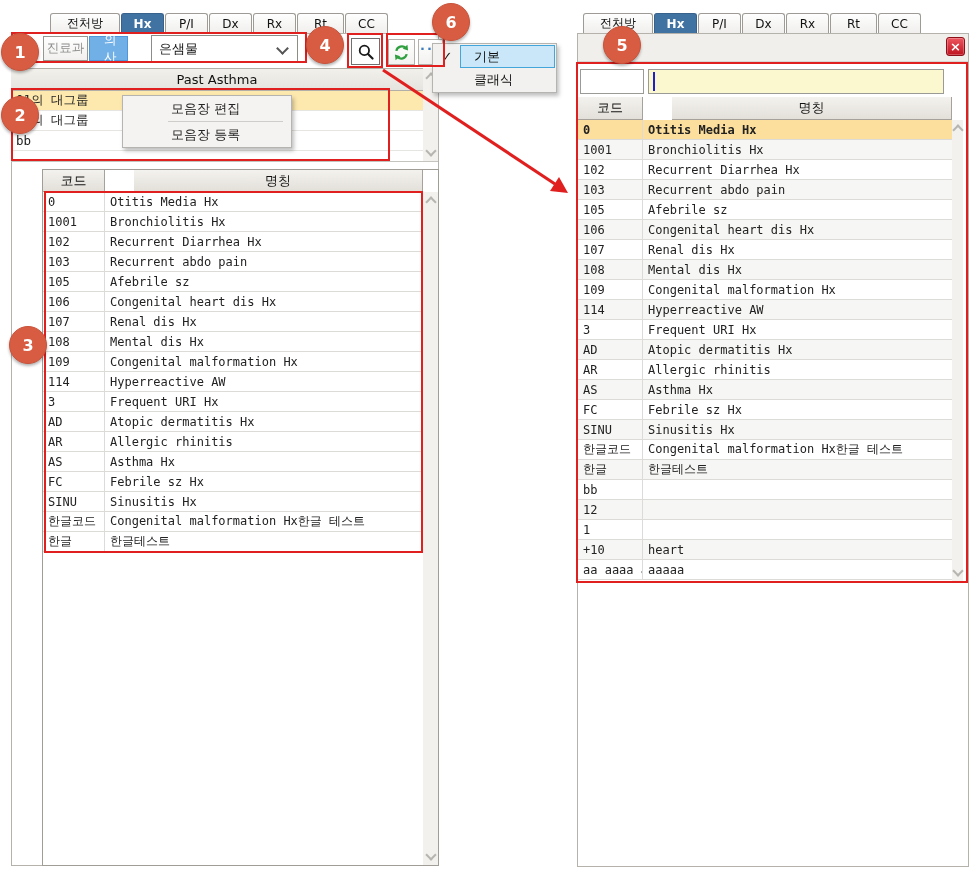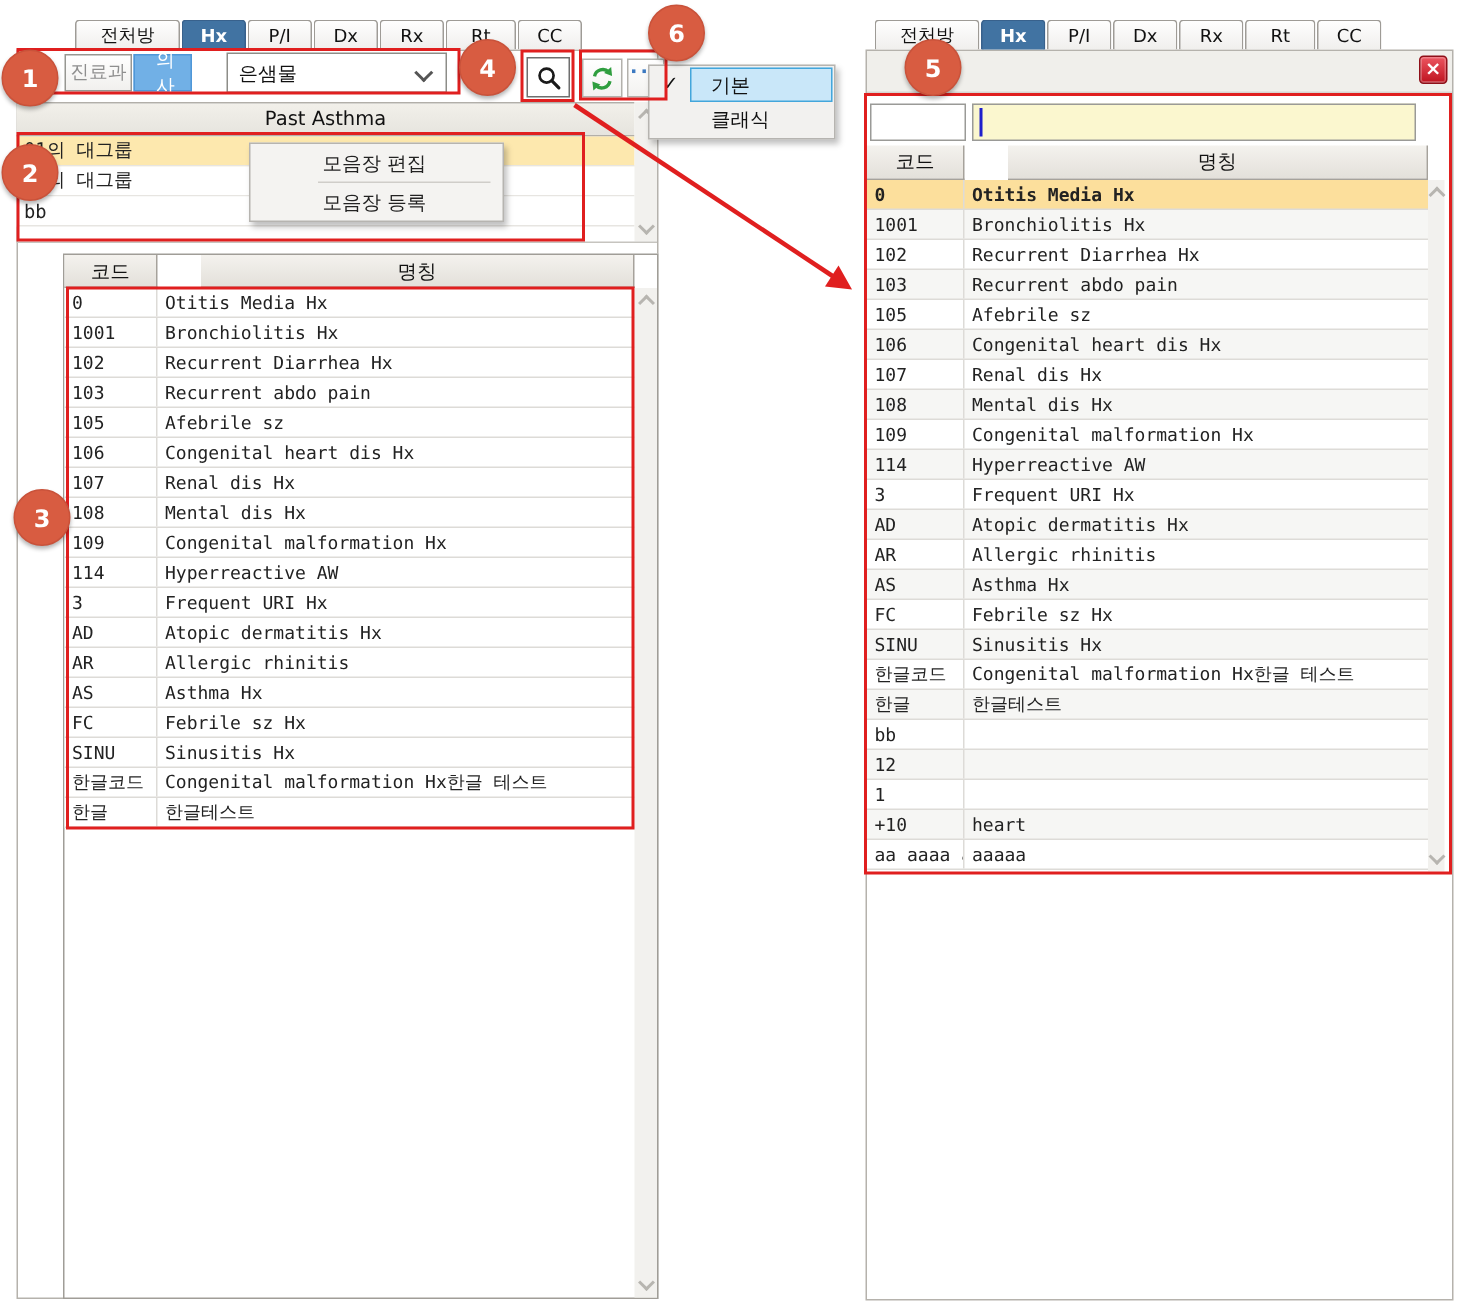--- a/index.html
+++ b/index.html
@@ -60,21 +60,21 @@
   .grid-rows .gcell:first-child{border-right:1px solid #dddbd7;}
   .cols-left .grow,.cols-left.grid-header{grid-template-columns:62px 1fr;}
   .cols-right .grow,.cols-right.grid-header{grid-template-columns:65px 1fr;}
   .rp-rows .grow.odd{background:#f6f6f4;}
   .rp-rows .grow.selected{background:#fcdf9c;}
   .rp-rows .grow.selected .gcell{font-weight:bold;}
   .scroll-strip{background:#f2f1ee;display:flex;flex-direction:column;align-items:center;justify-content:space-between;
                 padding:6px 0;}
 
   
-  .menu{background:#f4f3f1;border:1px solid #b6b4b0;box-shadow:2px 3px 4px rgba(0,0,0,.25);z-index:30;margin-left:44px;}
+  .menu{background:#f4f3f1;border:1px solid #b6b4b0;box-shadow:2px 3px 4px rgba(0,0,0,.25);z-index:30;}
   .menu-item{height:25px;display:flex;align-items:center;padding-left:48px;font-size:13px;color:#222;}
   .menu-sep{height:1px;background:#cfcdc9;margin:0 8px 0 45px;}
   .vmenu{background:#f2f1ef;border:1px solid #b6b4b0;box-shadow:2px 3px 4px rgba(0,0,0,.25);z-index:30;padding:1px;}
   .vm-item{height:23px;display:flex;align-items:stretch;}
   .vm-check{width:26px;display:flex;align-items:center;justify-content:center;font-size:13px;font-weight:bold;color:#111;visibility:hidden;}
   .vm-item.checked .vm-check{visibility:visible;}
   .vm-label{flex:1;display:flex;align-items:center;padding-left:13px;font-size:13px;color:#111;box-sizing:border-box;border:1px solid transparent;}
   .vm-item.checked .vm-label{background:#c9e7f9;border-color:#43a6db;}
   .rbox{border:2px solid #e01f1f;z-index:50;}
   .callout{width:38px;height:38px;border-radius:50%;background:#d85c41;border:1px solid #c9523a;

